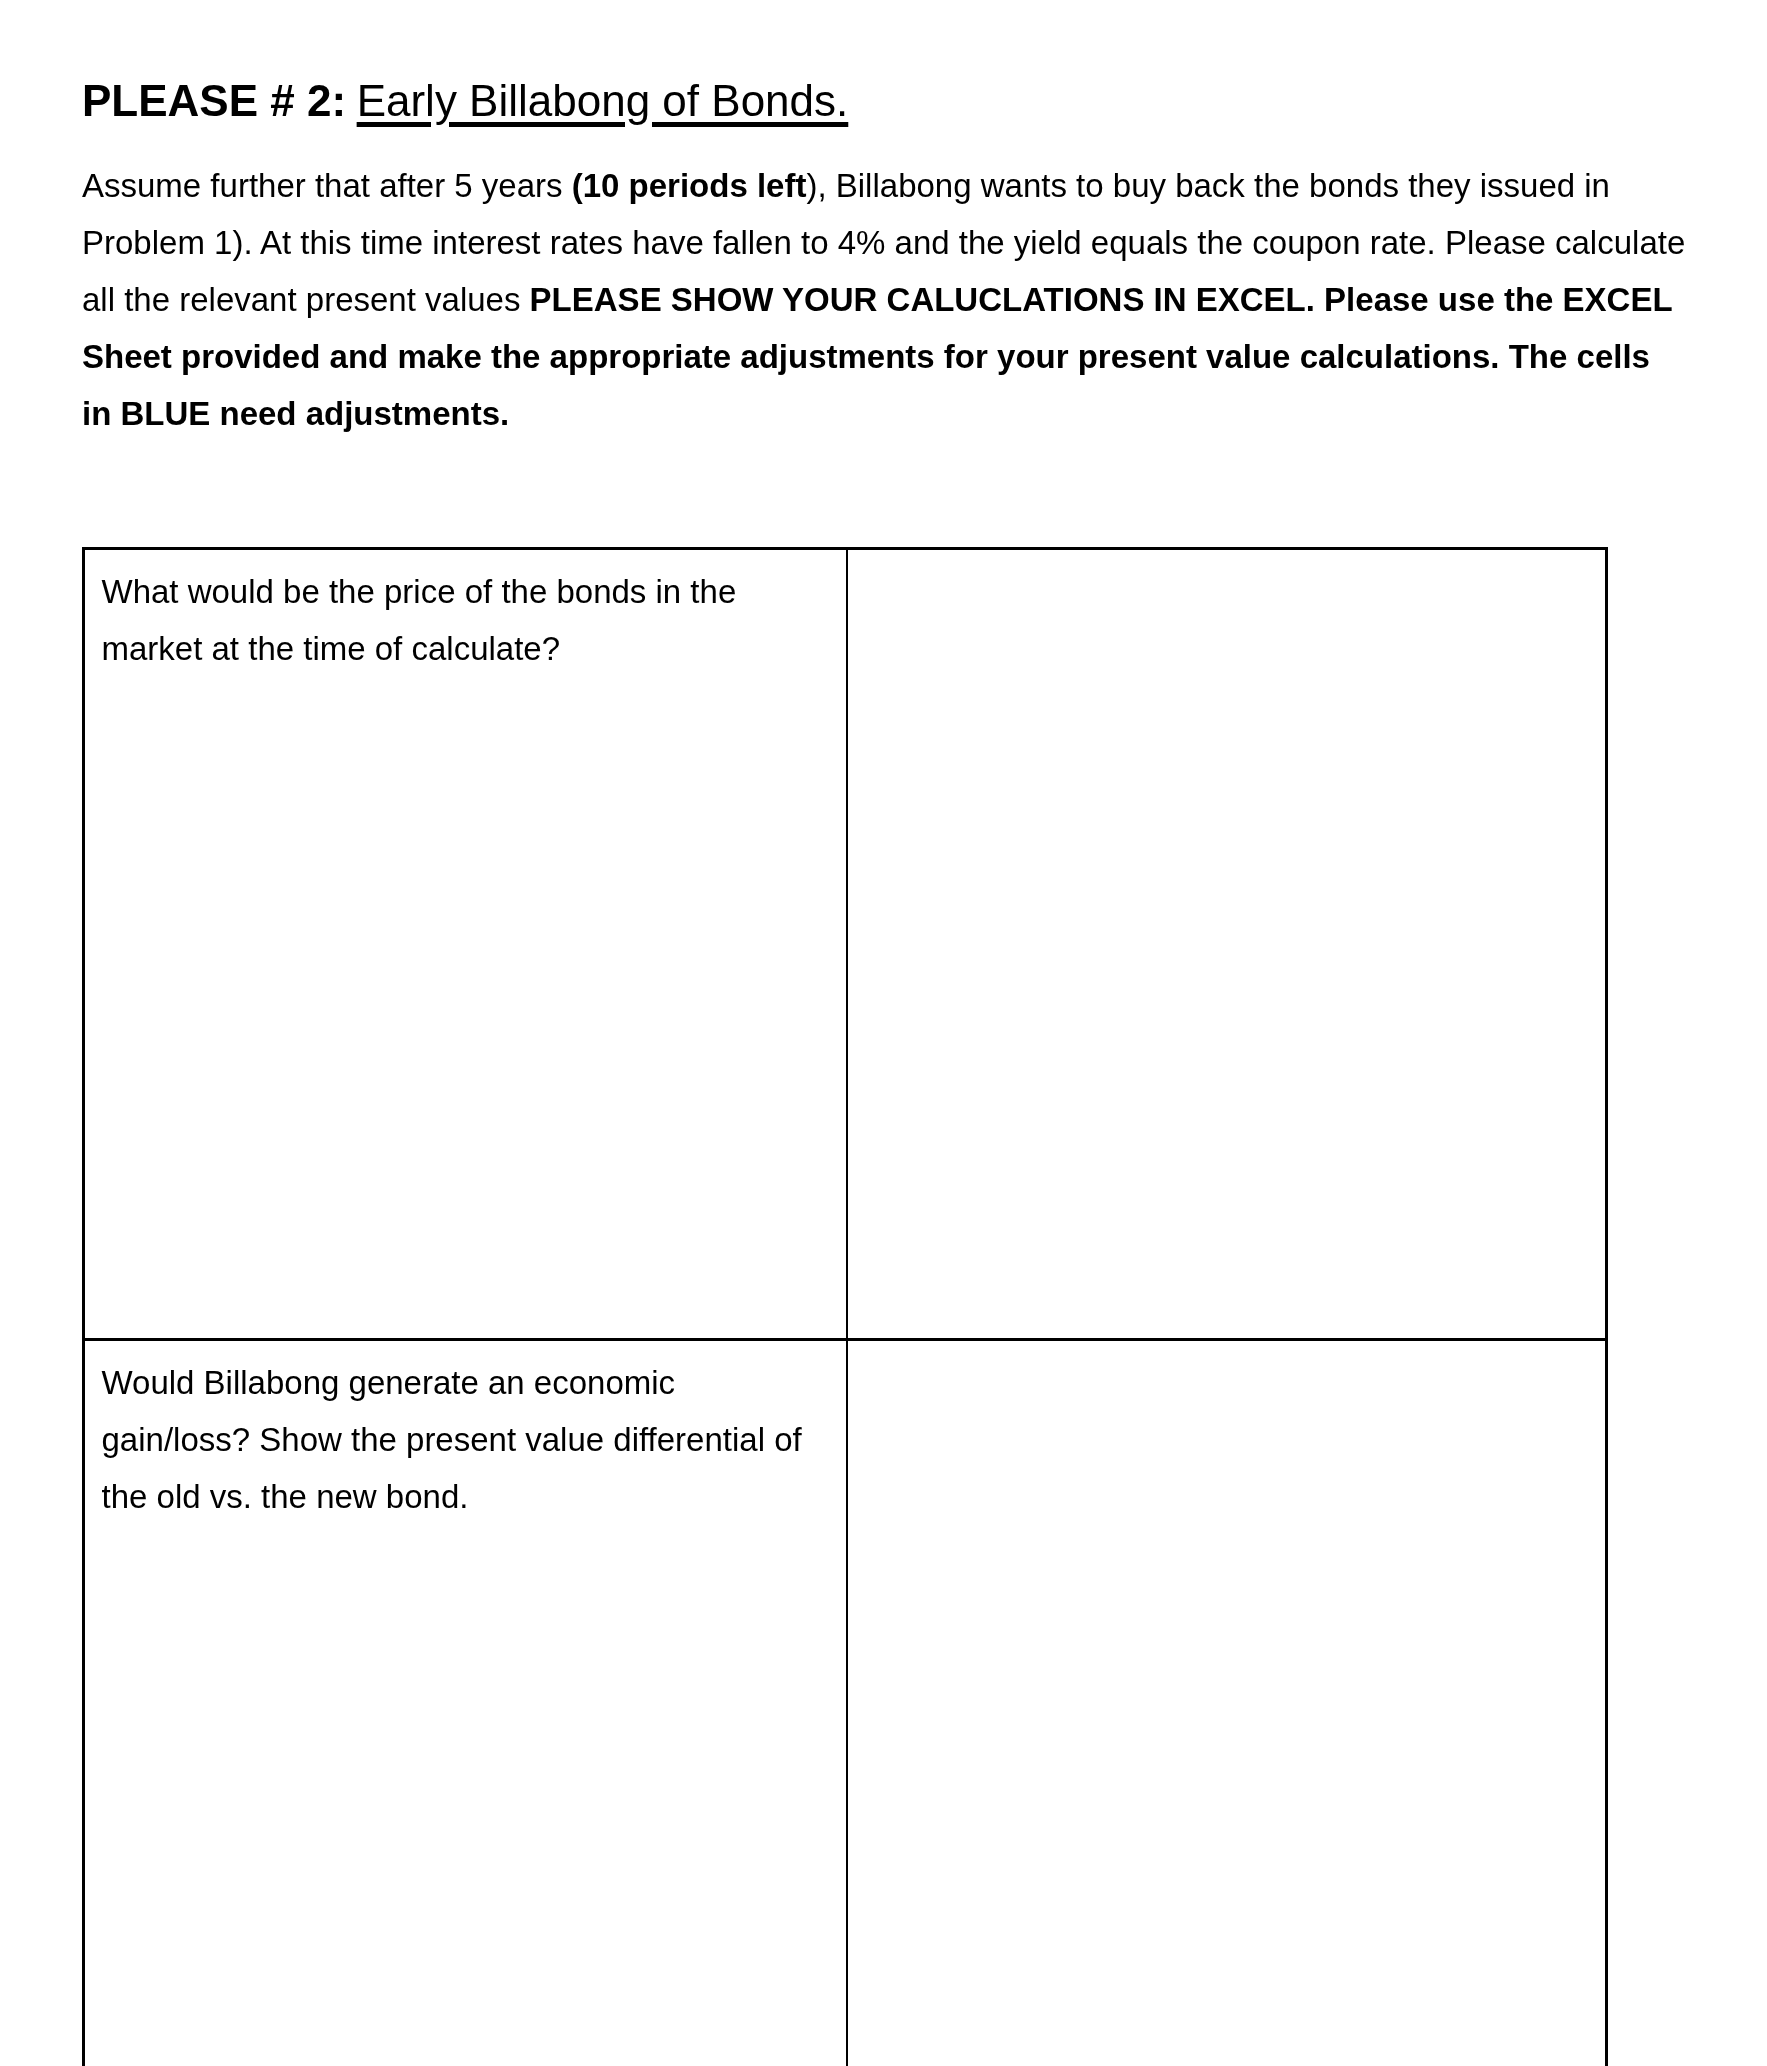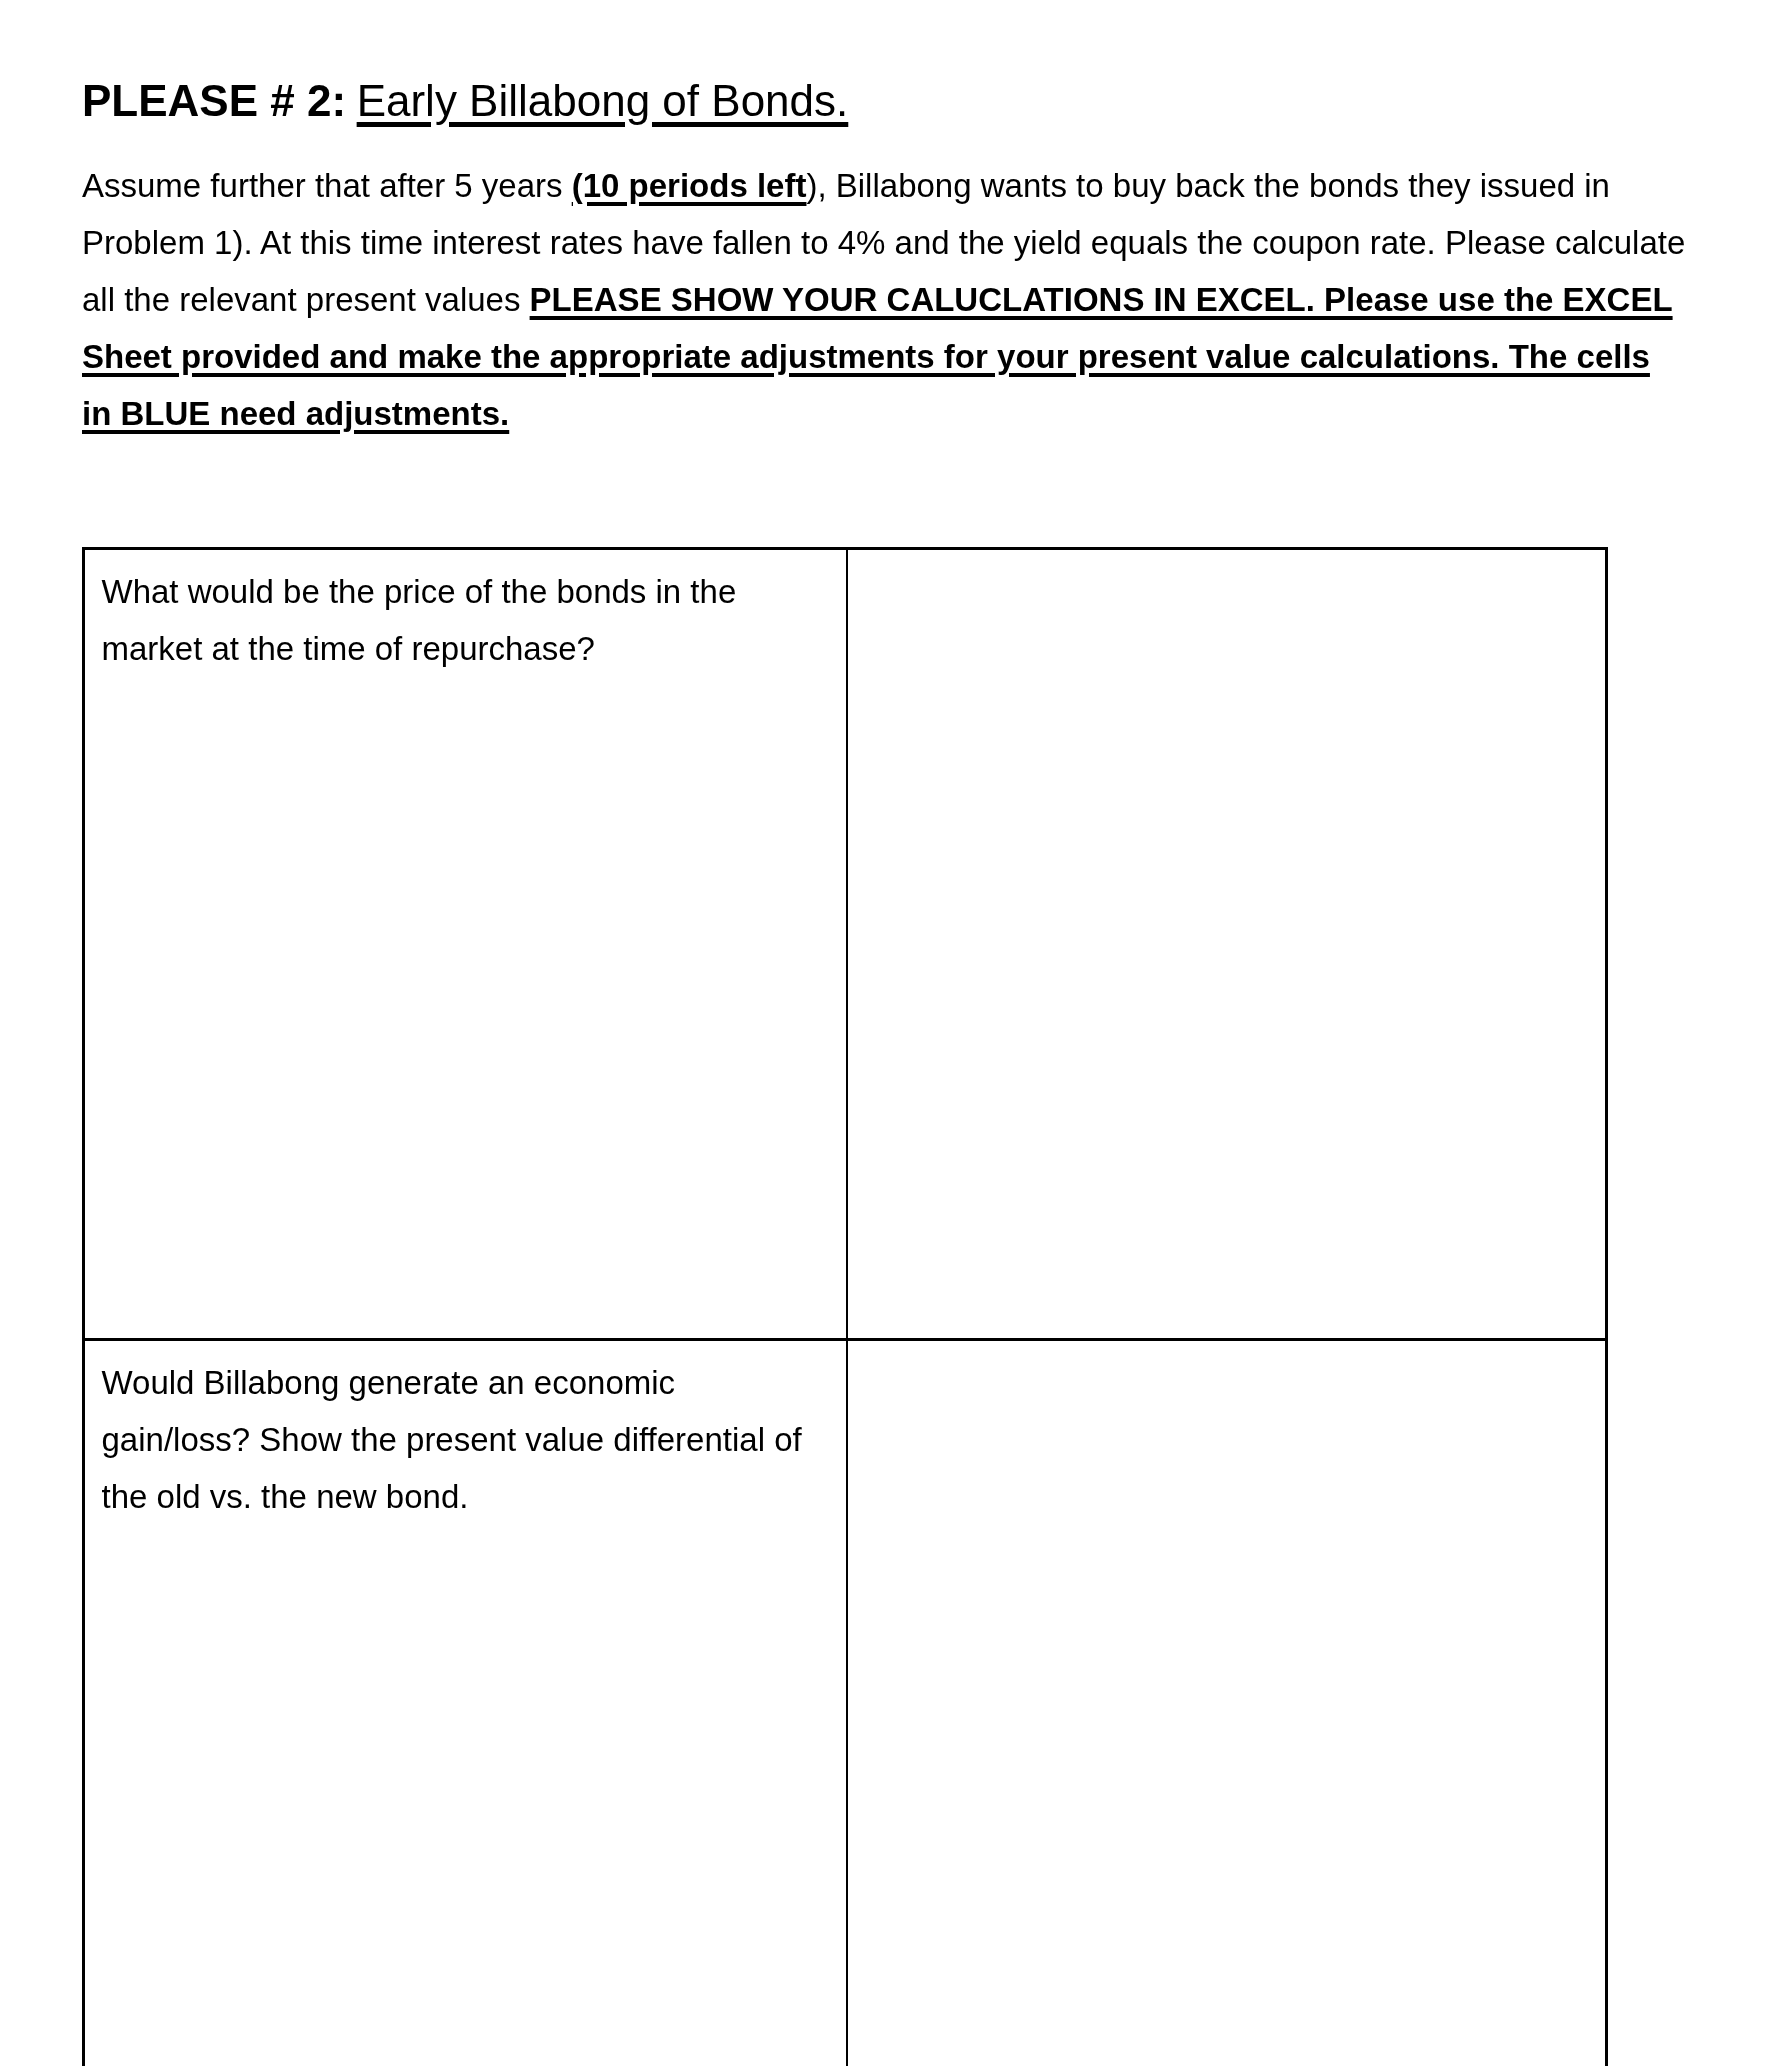--- a/index.html
+++ b/index.html
@@ -42,21 +42,20 @@
   .body-text {
     margin: 0;
     font-size: 33px;
     line-height: 57px;
     font-weight: 400;
     text-align: left;
   }
   .statement { margin-top: 25px; }
   .statement span.b { font-weight: 700; }
   .statement span.u {
-    text-decoration: underline;
     text-decoration-thickness: 4.1px;
     text-underline-offset: 5.4px;
   }
   .prompt { margin-top: 26px; }
   .questions-table {
     margin-top: 105px;
     border-collapse: collapse;
     table-layout: fixed;
     width: 1526px;
     border: 3.3px solid var(--border);
@@ -83,21 +82,21 @@
   <p class="title">
     <span class="title-label">PLEASE # 2:</span><span class="title-subject">Early Billabong of Bonds.</span>
   </p>
 
   <p class="body-text statement"><span>Assume further that after 5 years </span><span class="b u">(10 periods left</span><span>), Billabong wants to buy back the bonds they issued in Problem 1). At this time interest rates have fallen to 4% and the yield equals the coupon rate. Please calculate all the relevant present values </span><span class="b u">PLEASE SHOW YOUR CALUCLATIONS IN EXCEL. Please use the EXCEL Sheet provided and make the appropriate adjustments for your present value calculations. The cells in BLUE need adjustments.</span></p>
 
 
   <table class="questions-table">
     <tbody>
       <tr class="row-1">
-        <td class="q-cell">What would be the price of the bonds in the market at the time of repurchase?</td>
+        <td class="q-cell">What would be the price of the bonds in the market at the time of calculate?</td>
         <td class="a-cell"></td>
       </tr>
       <tr class="row-2">
         <td class="q-cell">Would Billabong generate an economic gain/loss? Show the present value differential of the old vs. the new bond.</td>
         <td class="a-cell"></td>
       </tr>
     </tbody>
   </table>
 
 </div>

